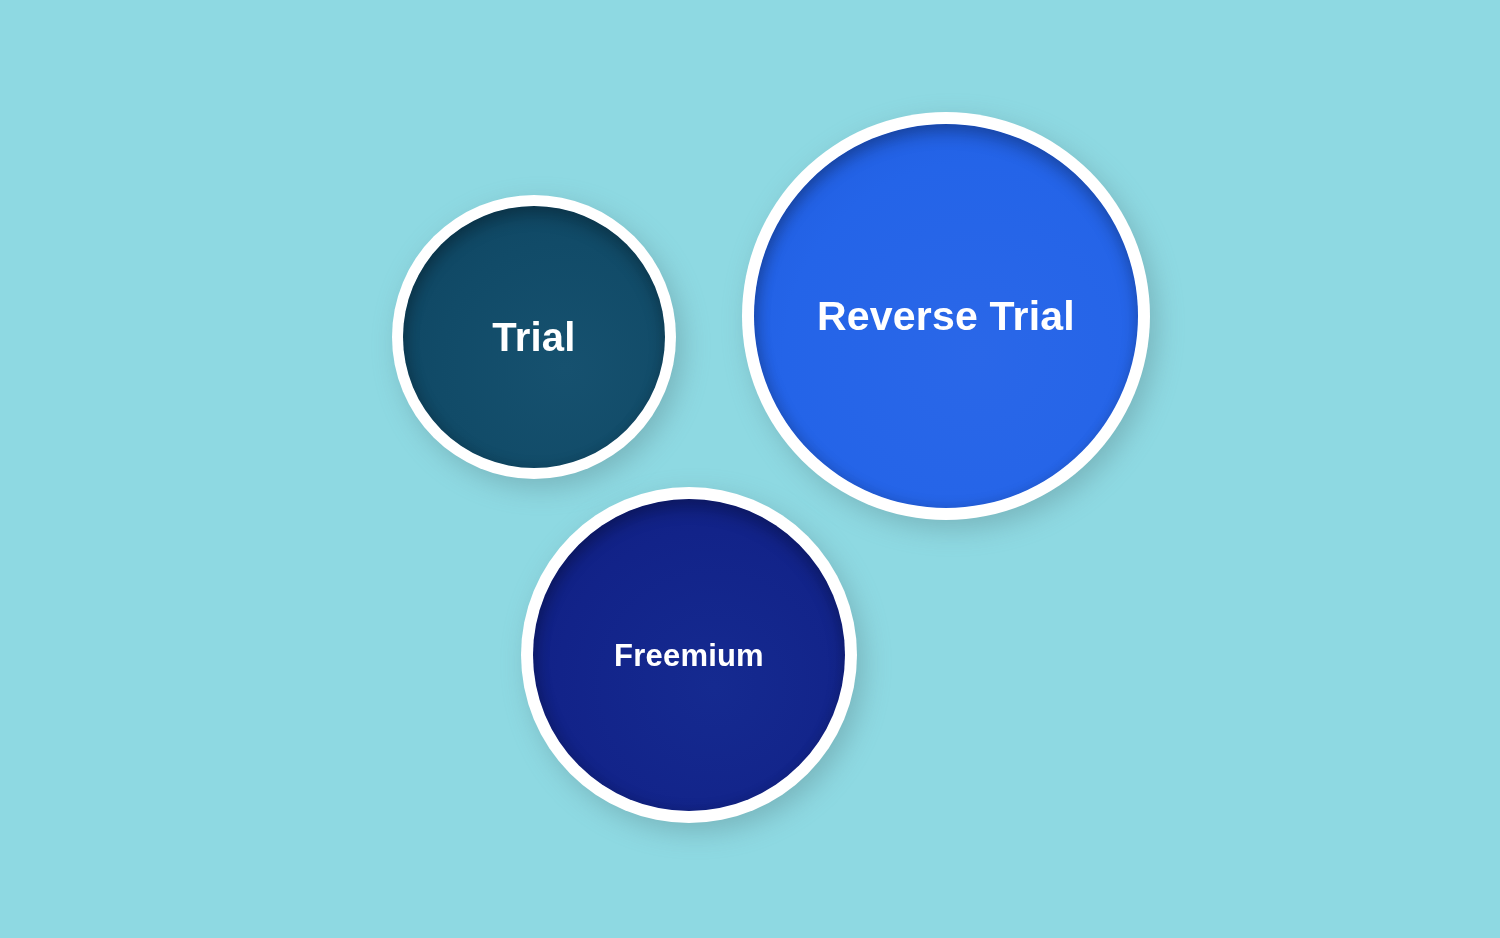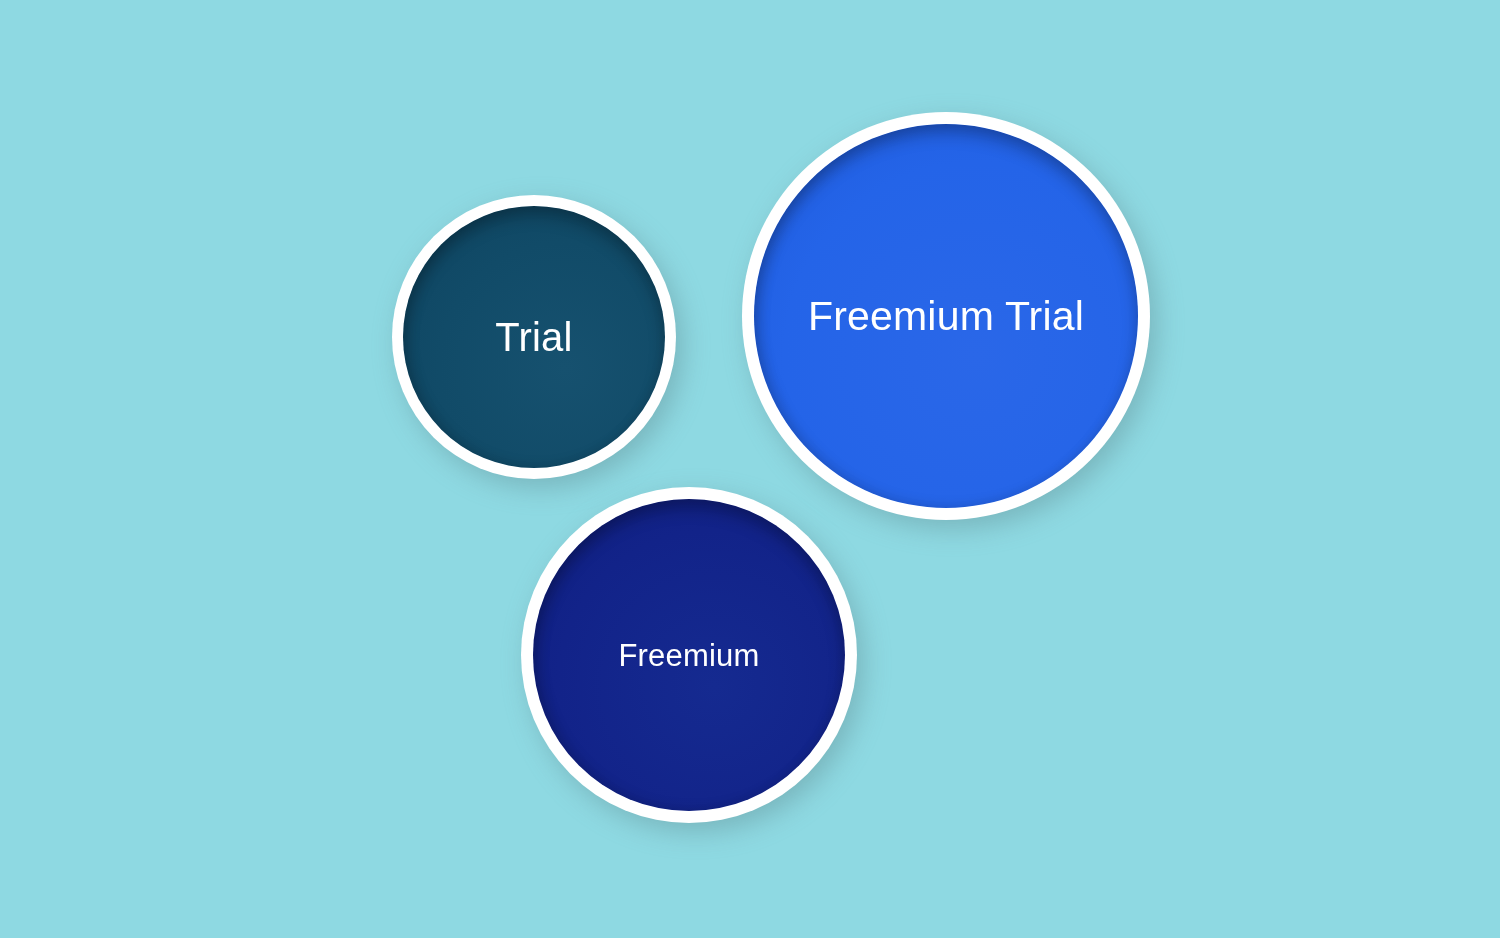--- a/index.html
+++ b/index.html
@@ -51,21 +51,21 @@
     box-shadow: inset 0 10px 16px rgba(0, 0, 0, 0.22),
                 inset 4px 0 14px rgba(0, 0, 0, 0.14);
     pointer-events: none;
   }
 
   .bubble .label {
     position: relative;
     z-index: 2;
     color: #ffffff;
     font-family: "Liberation Sans", sans-serif;
-    font-weight: 400;
+    font-weight: 700;
     letter-spacing: 0.2px;
     white-space: nowrap;
     line-height: 1;
     text-align: center;
   }
 
   
   #bubble-trial {
     left: 392px;
     top: 195px;
@@ -125,21 +125,21 @@
 <div id="canvas">
 
   <div class="bubble" id="bubble-trial">
     <div class="disc">
       <span class="label">Trial</span>
     </div>
   </div>
 
   <div class="bubble" id="bubble-reverse-trial">
     <div class="disc">
-      <span class="label">Freemium Trial</span>
+      <span class="label">Reverse Trial</span>
     </div>
   </div>
 
   <div class="bubble" id="bubble-freemium">
     <div class="disc">
       <span class="label">Freemium</span>
     </div>
   </div>
 
 </div>

